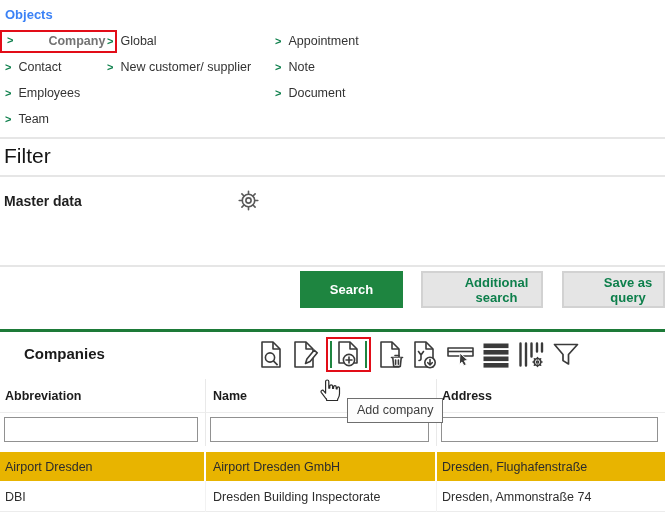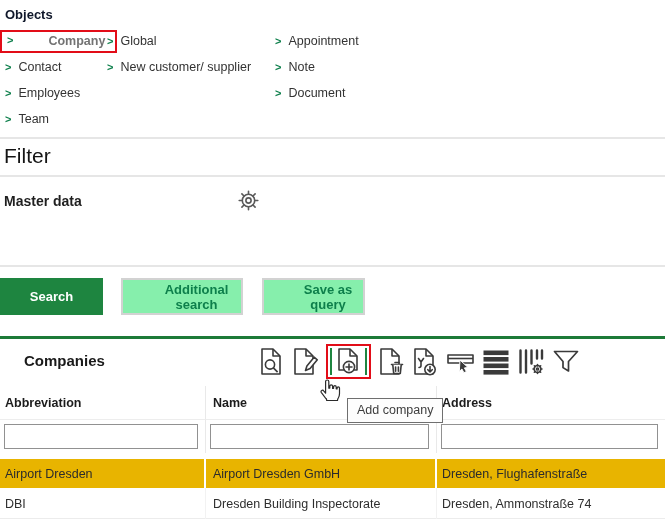--- a/index.html
+++ b/index.html
@@ -6,21 +6,21 @@
   html,body { margin:0; padding:0; }
   body {
     width:665px; height:531px; overflow:hidden; position:relative;
     background:#ffffff; color:#2e2e2e;
     font-family:"Liberation Sans", sans-serif; font-size:12.5px;
   }
   .hr { height:2px; background:#e6e6e6; width:665px; }
 
   
   .objects { padding:7px 0 0 5px; }
-  .objects-title { font-weight:bold; font-size:13px; color:#0f172a; margin-bottom:6px; }
+  .objects-title { font-weight:bold; font-size:13px; color:#3b82f6; margin-bottom:6px; }
   .nav-grid { display:flex; }
   .nav-col1 { width:102px; }
   .nav-col2 { width:168px; }
   .nav-item { height:26px; display:flex; align-items:center; color:#333; }
   .chev { color:#0d7f4b; font-size:11px; font-weight:bold; margin-right:7px; line-height:1; }
   .nav-label { cursor:pointer; }
   .sel-frame {
     display:inline-flex; align-items:center;
     border:2px solid #e20d18; padding:2px 10px 3px 5px; margin-left:-5px;
   }
@@ -28,28 +28,28 @@
 
   
   .hr1 { margin-top:5px; }
   .filter-title { font-size:21px; font-weight:normal; color:#141414; padding:5px 0 7px 4px; }
   .master { position:relative; height:88px; }
   .master-label { position:absolute; left:4px; top:16px; font-size:14px; font-weight:bold; color:#1f1f1f; }
   .gear-btn { position:absolute; left:237px; top:183px; cursor:pointer; }
   .gear-btn { position:absolute; left:237px; top:12px; }
 
   
-  .btn-row { display:flex; margin-top:11px; height:37px; }
+  .btn-row { display:flex; margin-top:4px; height:37px;justify-content:flex-end; }
   .btn {
     font-family:"Liberation Sans", sans-serif;
     display:flex; align-items:center; justify-content:center;
     font-size:13px; font-weight:bold; cursor:pointer; border:none; background:#fff;
   }
   .btn-primary { width:103px; background:#1e8540; color:#ffffff; }
-  .btn-sec { border:2px solid #d2d2d2; color:#0d7f4b; background:#86efac;padding-left:35px; }
+  .btn-sec { border:2px solid #d2d2d2; color:#0d7f4b; background:#e5e5e5;padding-left:35px; }
   .w122 { width:122px; margin-left:18px; }
   .w103a { width:102px; margin-left:21px; }
   .w103b { width:103px; margin-left:19px; }
 
   .green-rule { margin-top:21px; height:3px; background:#1d7a38; width:665px; }
 
   
   .list-header { position:relative; height:47px;margin-left:20px; }
   .companies-title { position:absolute; left:4px; top:13px; font-size:15px; font-weight:bold; color:#1a1a1a; }
   .toolbar { position:absolute; left:238px; top:5px; display:flex; align-items:center; gap:7px; }

